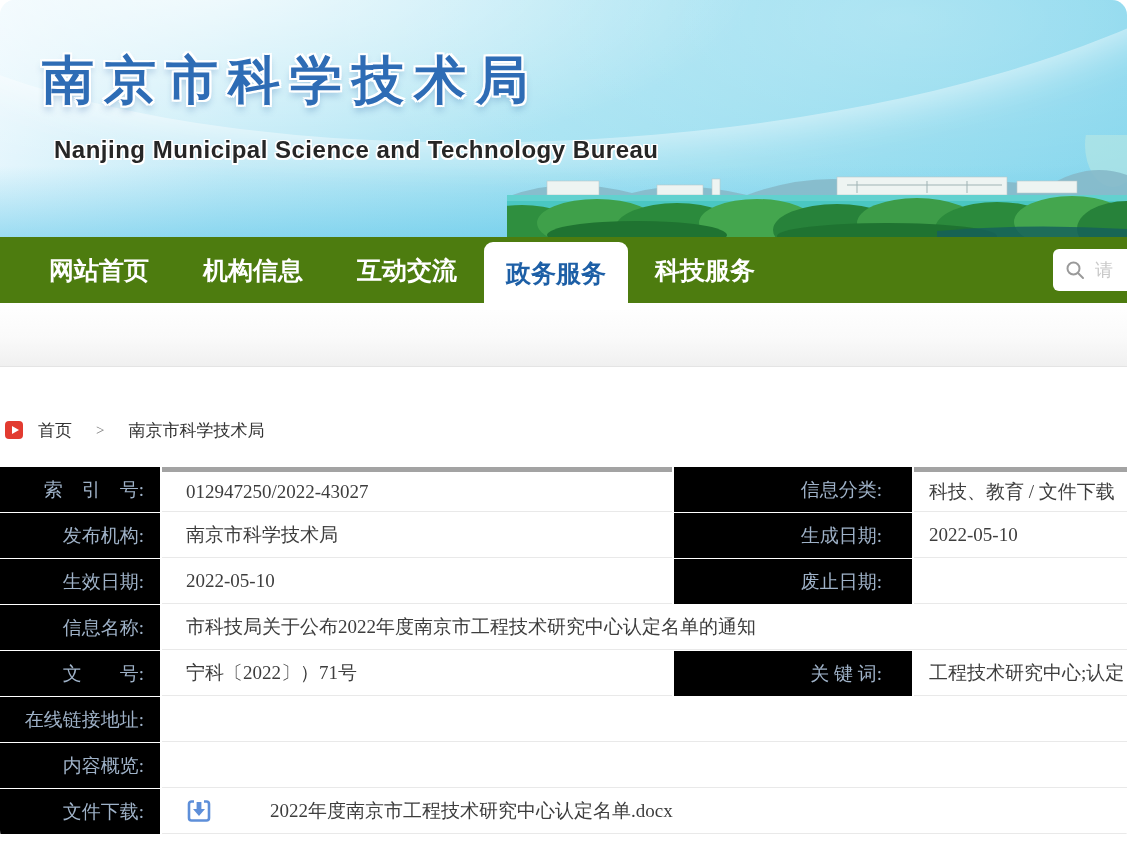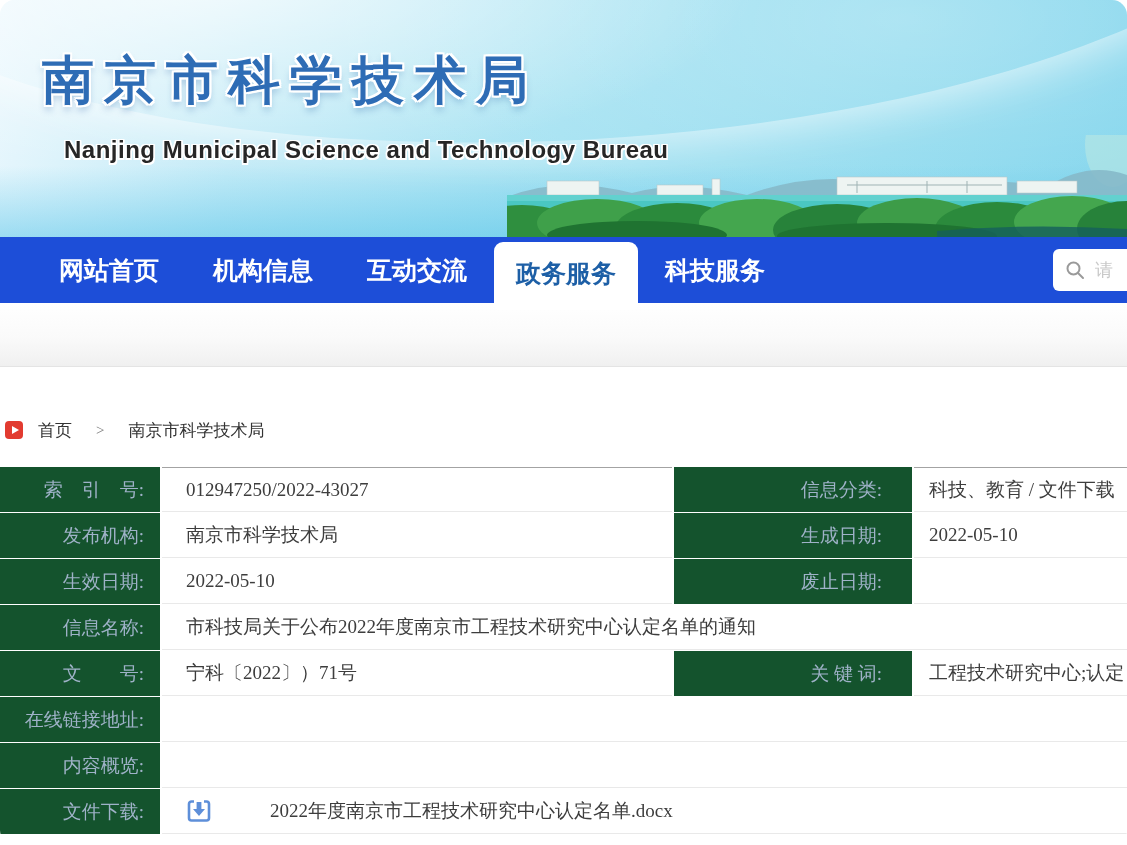--- a/index.html
+++ b/index.html
@@ -27,32 +27,32 @@
   .title-zh {
     position:absolute; left:42px; top:46px;
     font-size:52px; font-weight:bold; letter-spacing:10px; color:#2e6cb5;
     text-shadow:
       -2px -2px 0 #fff, 2px -2px 0 #fff, -2px 2px 0 #fff, 2px 2px 0 #fff,
       0 -2px 0 #fff, 0 2px 0 #fff, -2px 0 0 #fff, 2px 0 0 #fff,
       0 5px 7px rgba(30,90,160,.35);
     white-space:nowrap;
   }
   .title-en {
-    position:absolute; left:64px; top:136px;
+    position:absolute; left:54px; top:136px;
     font-size:24px; font-weight:bold; letter-spacing:.5px; color:#262626;
     text-shadow:
       -1.5px -1.5px 0 #fff, 1.5px -1.5px 0 #fff, -1.5px 1.5px 0 #fff, 1.5px 1.5px 0 #fff,
       0 -1.5px 0 #fff, 0 1.5px 0 #fff, -1.5px 0 0 #fff, 1.5px 0 0 #fff;
     white-space:nowrap;
   }
 
   
   .nav {
-    position:relative; width:100%; height:66px; background:#1d4ed8;
-    display:flex; align-items:center; padding-left:32px; z-index:5;
+    position:relative; width:100%; height:66px; background:#4d7c0f;
+    display:flex; align-items:center; padding-left:22px; z-index:5;
   }
   .nav-item {
     color:#fff; font-size:25px; font-weight:bold; padding:0 27px;
     height:66px; line-height:66px; cursor:pointer; white-space:nowrap;
   }
   .nav-item.active {
     background:#fff; color:#1d5fa6; border-radius:9px 9px 5px 5px;
     height:68px; line-height:62px; margin-top:12px; padding:0 22px;
   }
   .search-box {
@@ -87,30 +87,30 @@
     border-top:4.5px solid transparent; border-bottom:4.5px solid transparent; margin-left:2px;
   }
   .crumb-home { cursor:pointer; }
   .crumb-sep { margin:0 24px; color:#777; font-size:15px; }
   .crumb-cur { }
 
   
   .tbl { margin-top:26px; font-family:"Liberation Serif","DejaVu Serif",serif; font-size:19px; }
   .trow { display:flex; height:45px; margin-bottom:1px; }
   .cl {
-    background:#14532d; color:#9fb2c8; display:flex; align-items:center;
+    background:#000000; color:#9fb2c8; display:flex; align-items:center;
     justify-content:flex-end; flex:none;
   }
   .cl1 { width:160px; padding-right:16px; }
   .cl2 { width:238px; padding-right:30px; margin-left:2px; }
   .cv {
     background:#fff; display:flex; align-items:center; color:#3d3d3d;
     border-bottom:1px solid #e9e9e9; margin-left:2px; white-space:nowrap; overflow:hidden;
   }
-  .trow:first-child .cv { border-top:1px solid #a3a3a3; }
+  .trow:first-child .cv { border-top:5px solid #a3a3a3; }
   .cv1 { width:510px; padding-left:24px; flex:none; }
   .cv2 { flex:1; padding-left:15px; }
   .cvfull { flex:1; padding-left:24px; }
   .dl-icon { flex:none; margin-right:58px; cursor:pointer; }
   .file-link { cursor:pointer; }
 </style>
 </head>
 <body>
 
 <div class="page">

